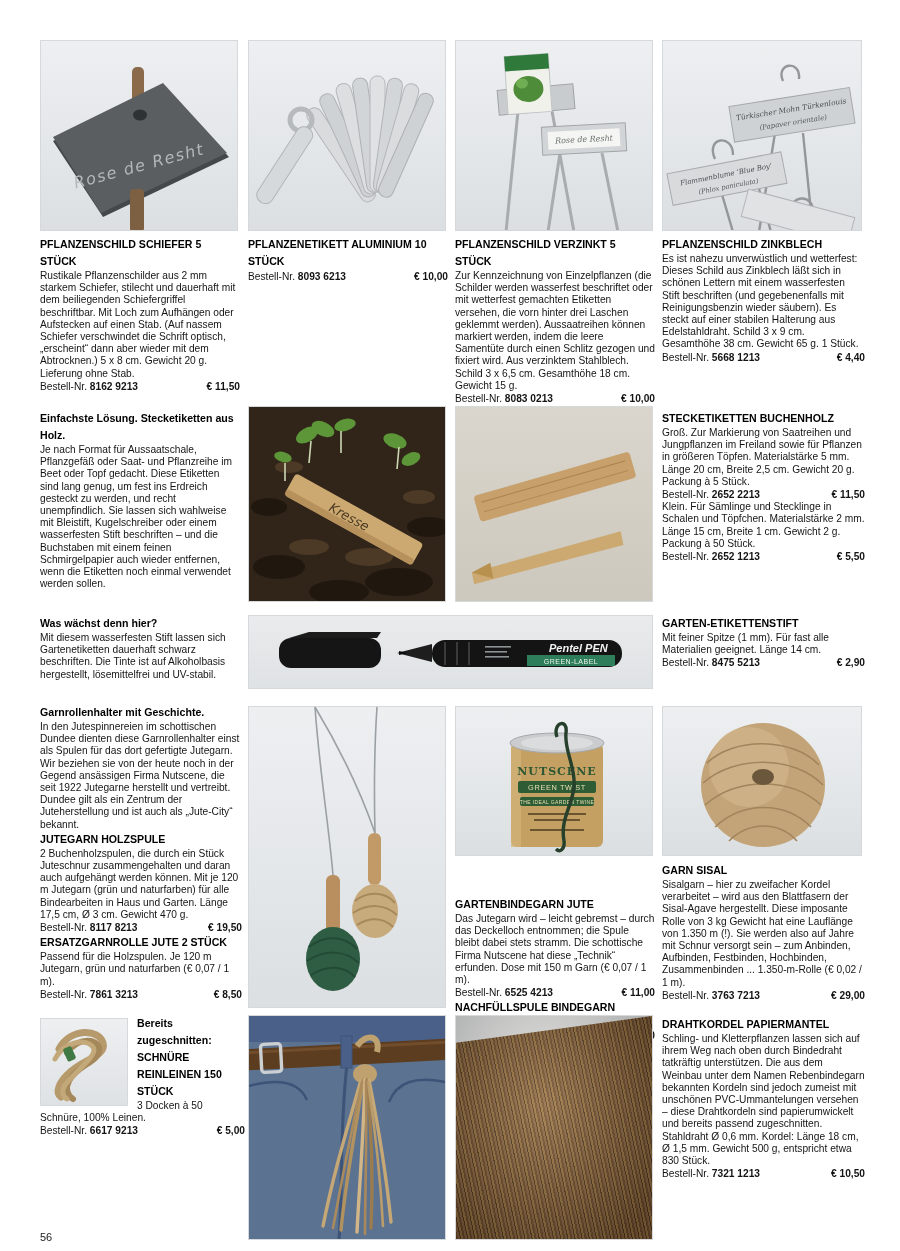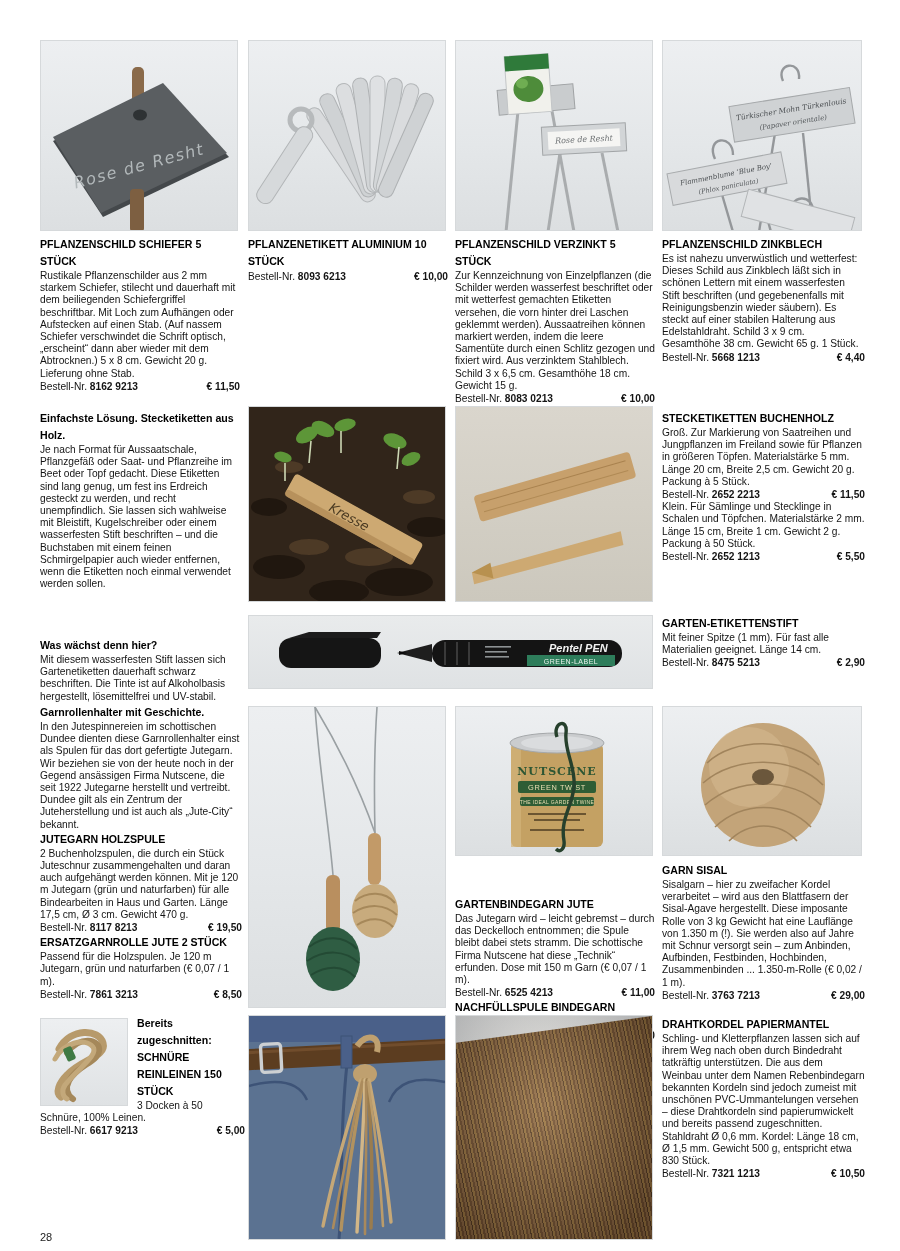--- a/index.html
+++ b/index.html
@@ -236,21 +236,21 @@
       <span class="price">€ 11,50</span>
     </div>
     <p class="mt">Klein. Für Sämlinge und Stecklinge in Schalen und Töpfchen. Materialstärke 2 mm. Länge 15 cm, Breite 1 cm. Gewicht 2 g. Packung à 50 Stück.</p>
     <div class="order">
       <span>Bestell-Nr.</span>
       <span class="num">2652 1213</span>
       <span class="price">€ 5,50</span>
     </div>
   </section>
 
-  <section class="tcol" style="left:40px;top:637px;width:200px">
+  <section class="tcol" style="left:40px;top:615px;width:200px">
     <h3>Was wächst denn hier?</h3>
     <p>Mit diesem wasserfesten Stift lassen sich Gartenetiketten dauerhaft schwarz beschriften. Die Tinte ist auf Alkoholbasis hergestellt, lösemittelfrei und UV-stabil.</p>
   </section>
 
   <div class="img" style="left:248px;top:615px;width:405px;height:74px;background:linear-gradient(180deg,#e9ebec,#dfe2e4)">
     <svg width="403" height="72" viewBox="0 0 403 72">
       <rect x="30" y="22" width="102" height="30" rx="12" fill="#151515"></rect>
       <path d="M40,22 L128,22 L132,16 L60,16 Z" fill="#1c1c1c"></path>
       <polygon points="148,37 183,28 183,46" fill="#1e1e1e"></polygon>
       <polygon points="158,37 150,35 150,39" fill="#0a0a0a"></polygon>
@@ -442,15 +442,15 @@
   <section class="tcol" style="left:662px;top:1016px;width:203px">
     <h3>DRAHTKORDEL PAPIERMANTEL</h3>
     <p>Schling- und Kletterpflanzen lassen sich auf ihrem Weg nach oben durch Bindedraht tatkräftig unterstützen. Die aus dem Weinbau unter dem Namen Rebenbindegarn bekannten Kordeln sind jedoch zumeist mit unschönen PVC-Ummantelungen versehen – diese Drahtkordeln sind papierumwickelt und bereits passend zugeschnitten. Stahldraht Ø 0,6 mm. Kordel: Länge 18 cm, Ø 1,5 mm. Gewicht 500 g, entspricht etwa 830 Stück.</p>
     <div class="order">
       <span>Bestell-Nr.</span>
       <span class="num">7321 1213</span>
       <span class="price">€ 10,50</span>
     </div>
   </section>
 
-  <div class="pagenum">28</div>
+  <div class="pagenum">56</div>
 
 </div>
 
 </body></html>

